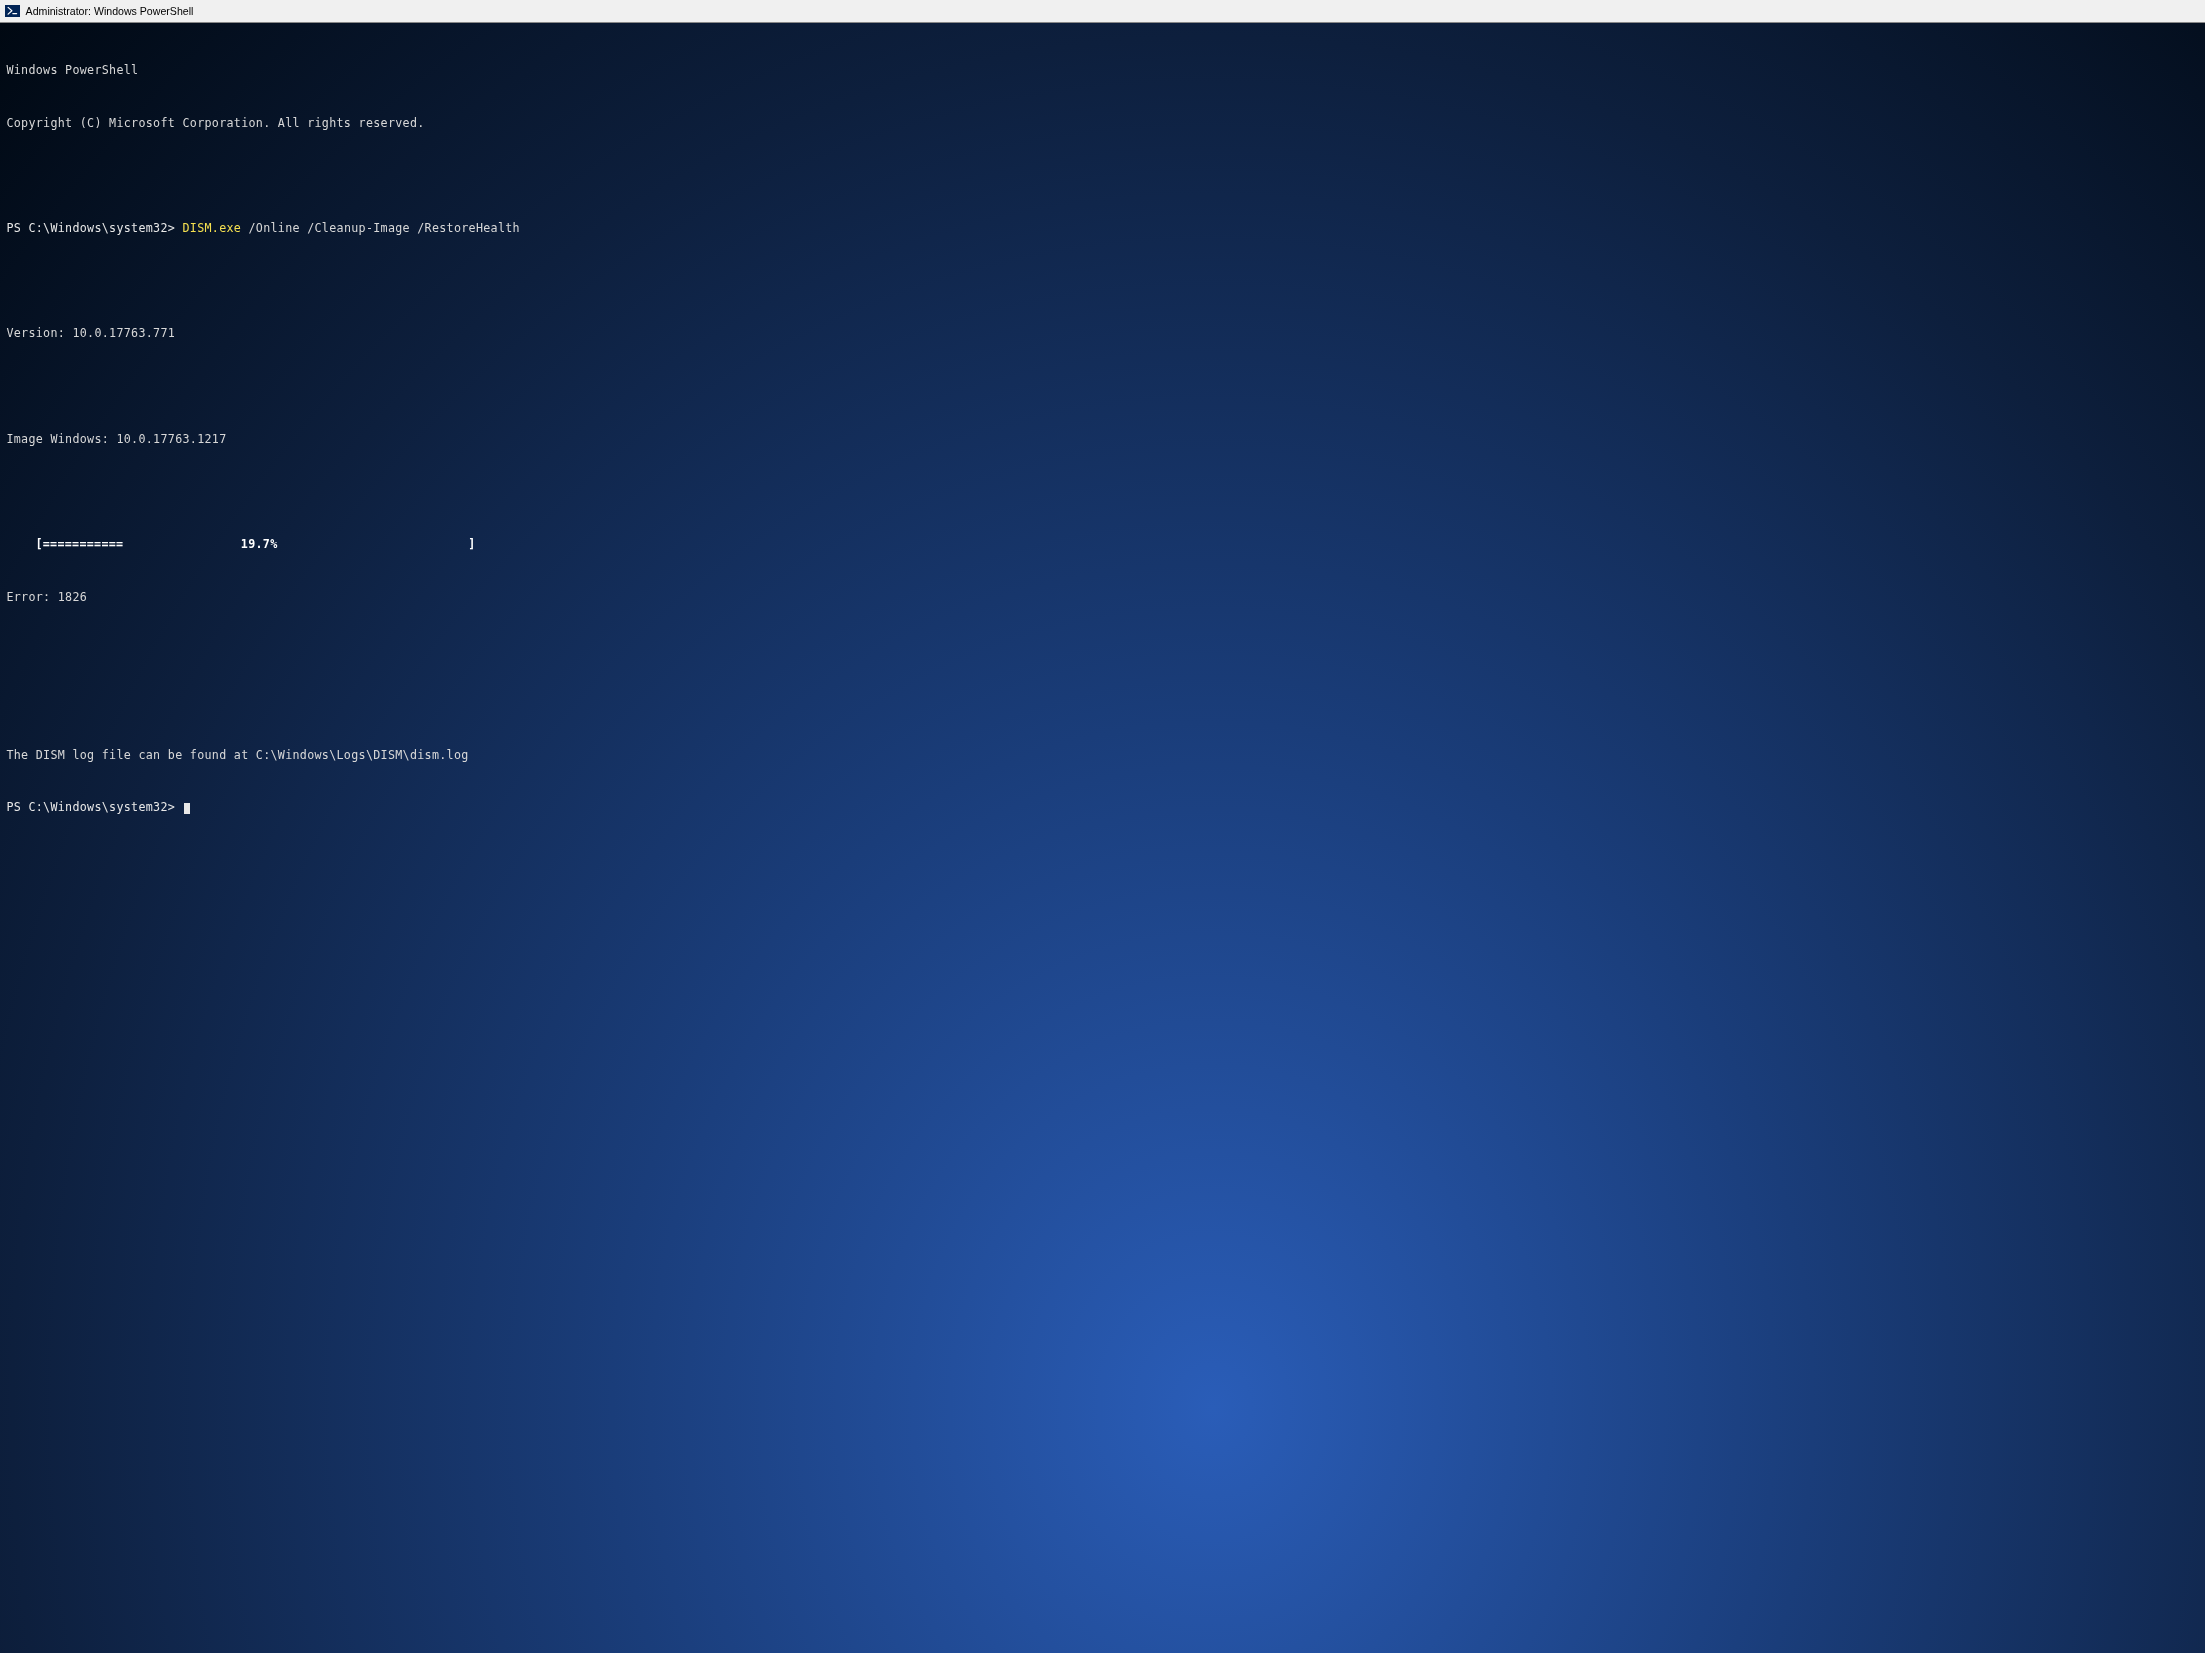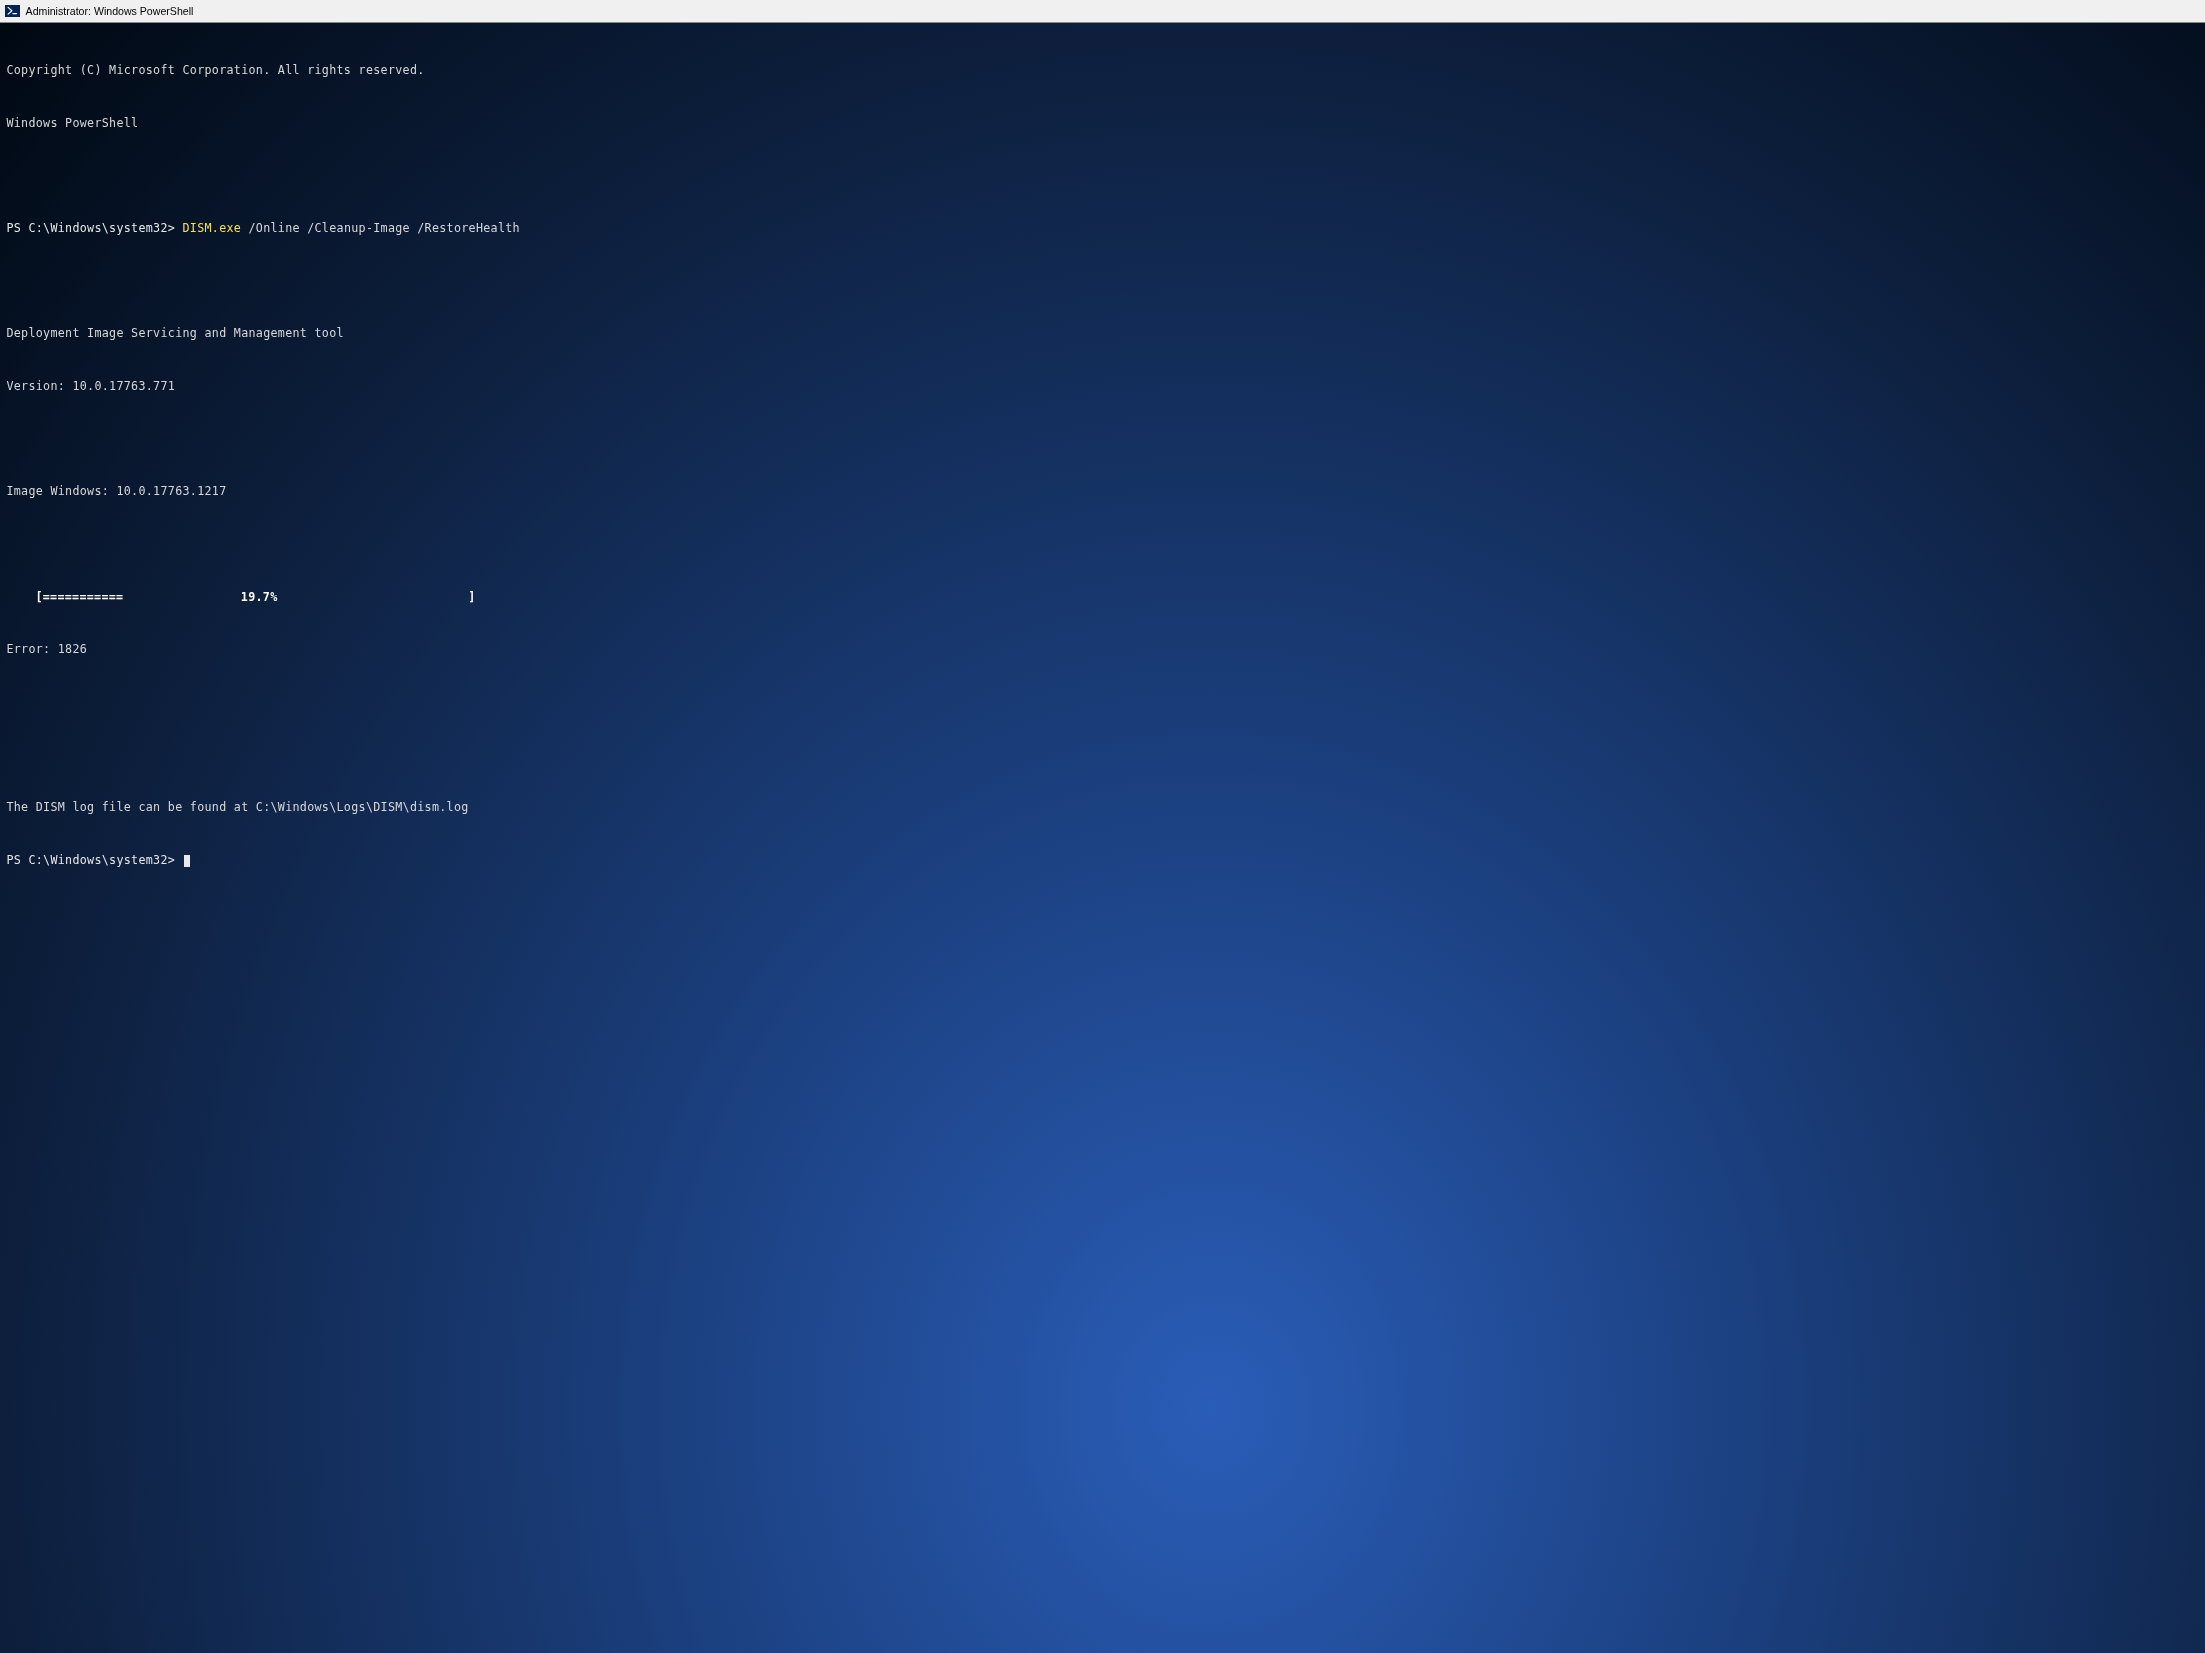--- a/index.html
+++ b/index.html
@@ -99,26 +99,25 @@
   <div class="title-bar">
     <span class="ps-icon">
       <svg viewBox="0 0 24 20">
         <path d="M2 3 L10 10 L2 17" stroke="#ffffff" stroke-width="2.5" fill="none" stroke-linecap="round" stroke-linejoin="round"></path>
         <line x1="12" y1="16" x2="20" y2="16" stroke="#ffffff" stroke-width="2.5" stroke-linecap="round"></line>
       </svg>
     </span>
     <span class="title-text">Administrator: Windows PowerShell</span>
   </div>
   <div class="terminal">
+    <span class="line">Windows PowerShell</span>
     <span class="line">Copyright (C) Microsoft Corporation. All rights reserved.</span>
-    <span class="line">Windows PowerShell</span>
     <div class="blank"></div>
     <span class="line"><span class="prompt">PS C:\Windows\system32&gt; </span><span class="cmd-exe">DISM.exe</span><span class="cmd-args"> /Online /Cleanup-Image /RestoreHealth</span></span>
     <div class="blank"></div>
-    <span class="line">Deployment Image Servicing and Management tool</span>
     <span class="line">Version: 10.0.17763.771</span>
     <div class="blank"></div>
     <span class="line">Image Windows: 10.0.17763.1217</span>
     <div class="blank"></div>
     <span class="line progress-line">[===========                19.7%                          ]</span>
     <span class="line">Error: 1826</span>
     <div class="blank"></div>
     <div class="blank"></div>
     <span class="line">The DISM log file can be found at C:\Windows\Logs\DISM\dism.log</span>
     <span class="line"><span class="prompt">PS C:\Windows\system32&gt; </span><span class="cursor"></span></span>

